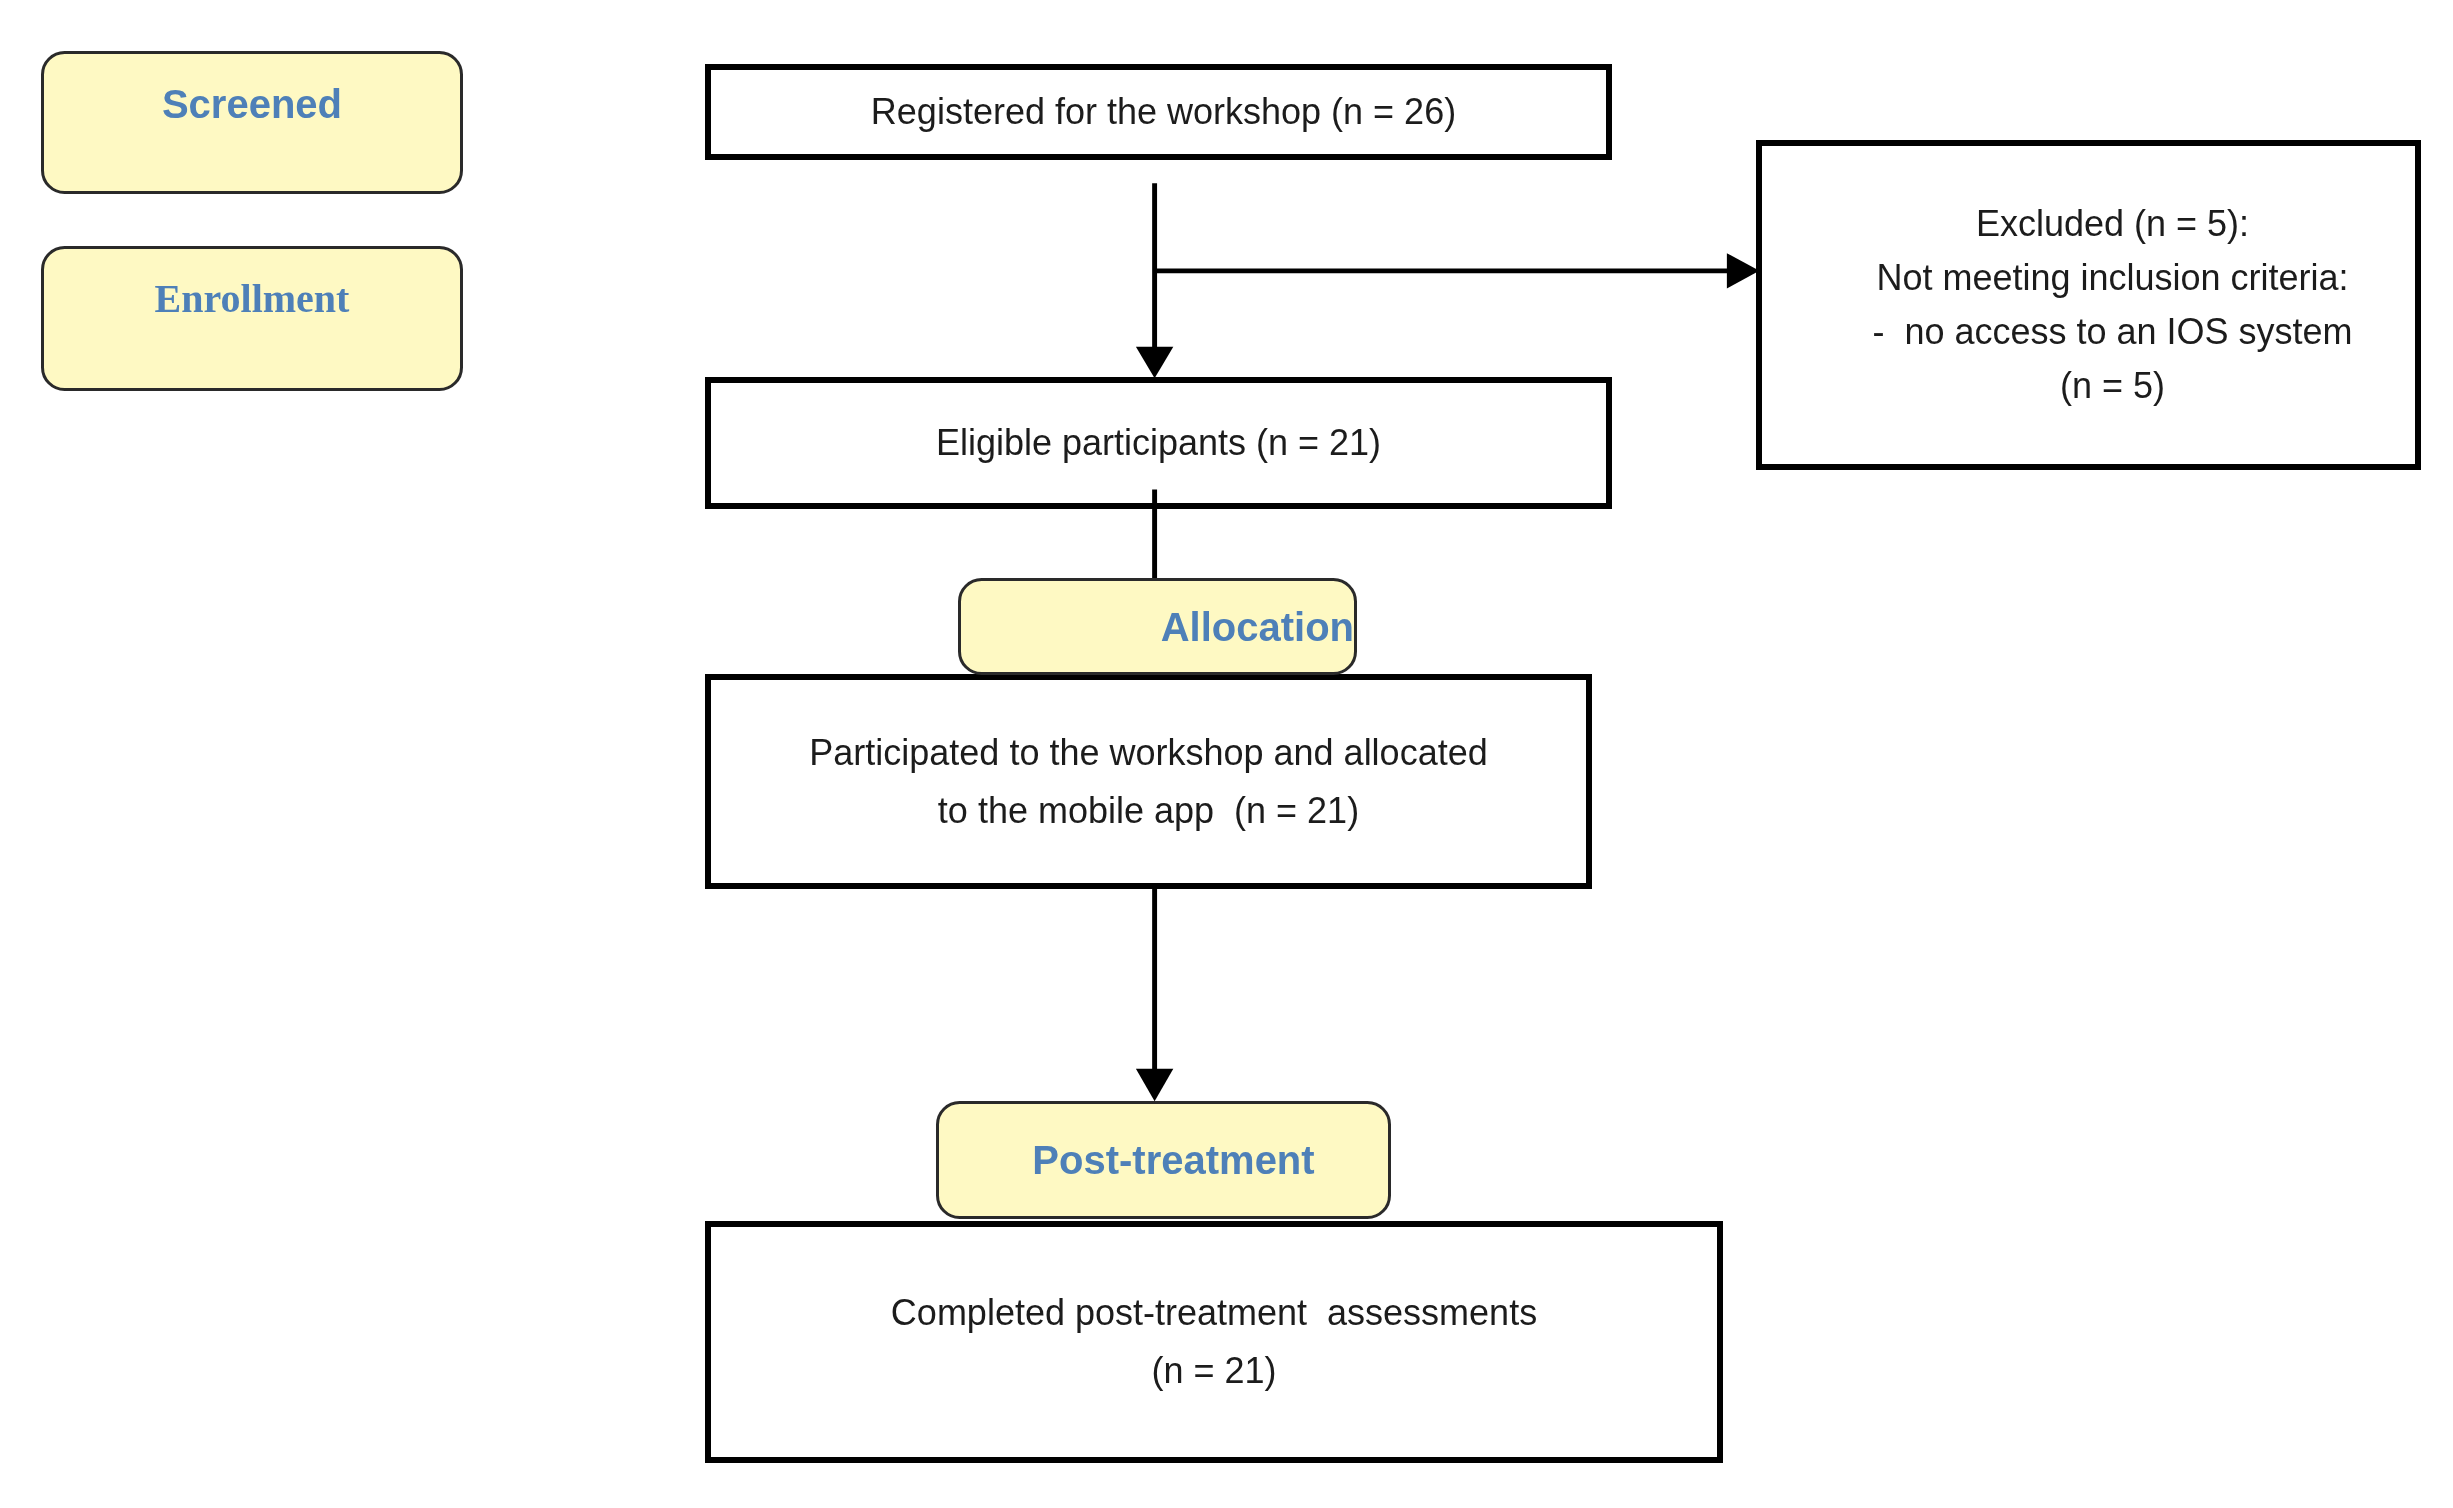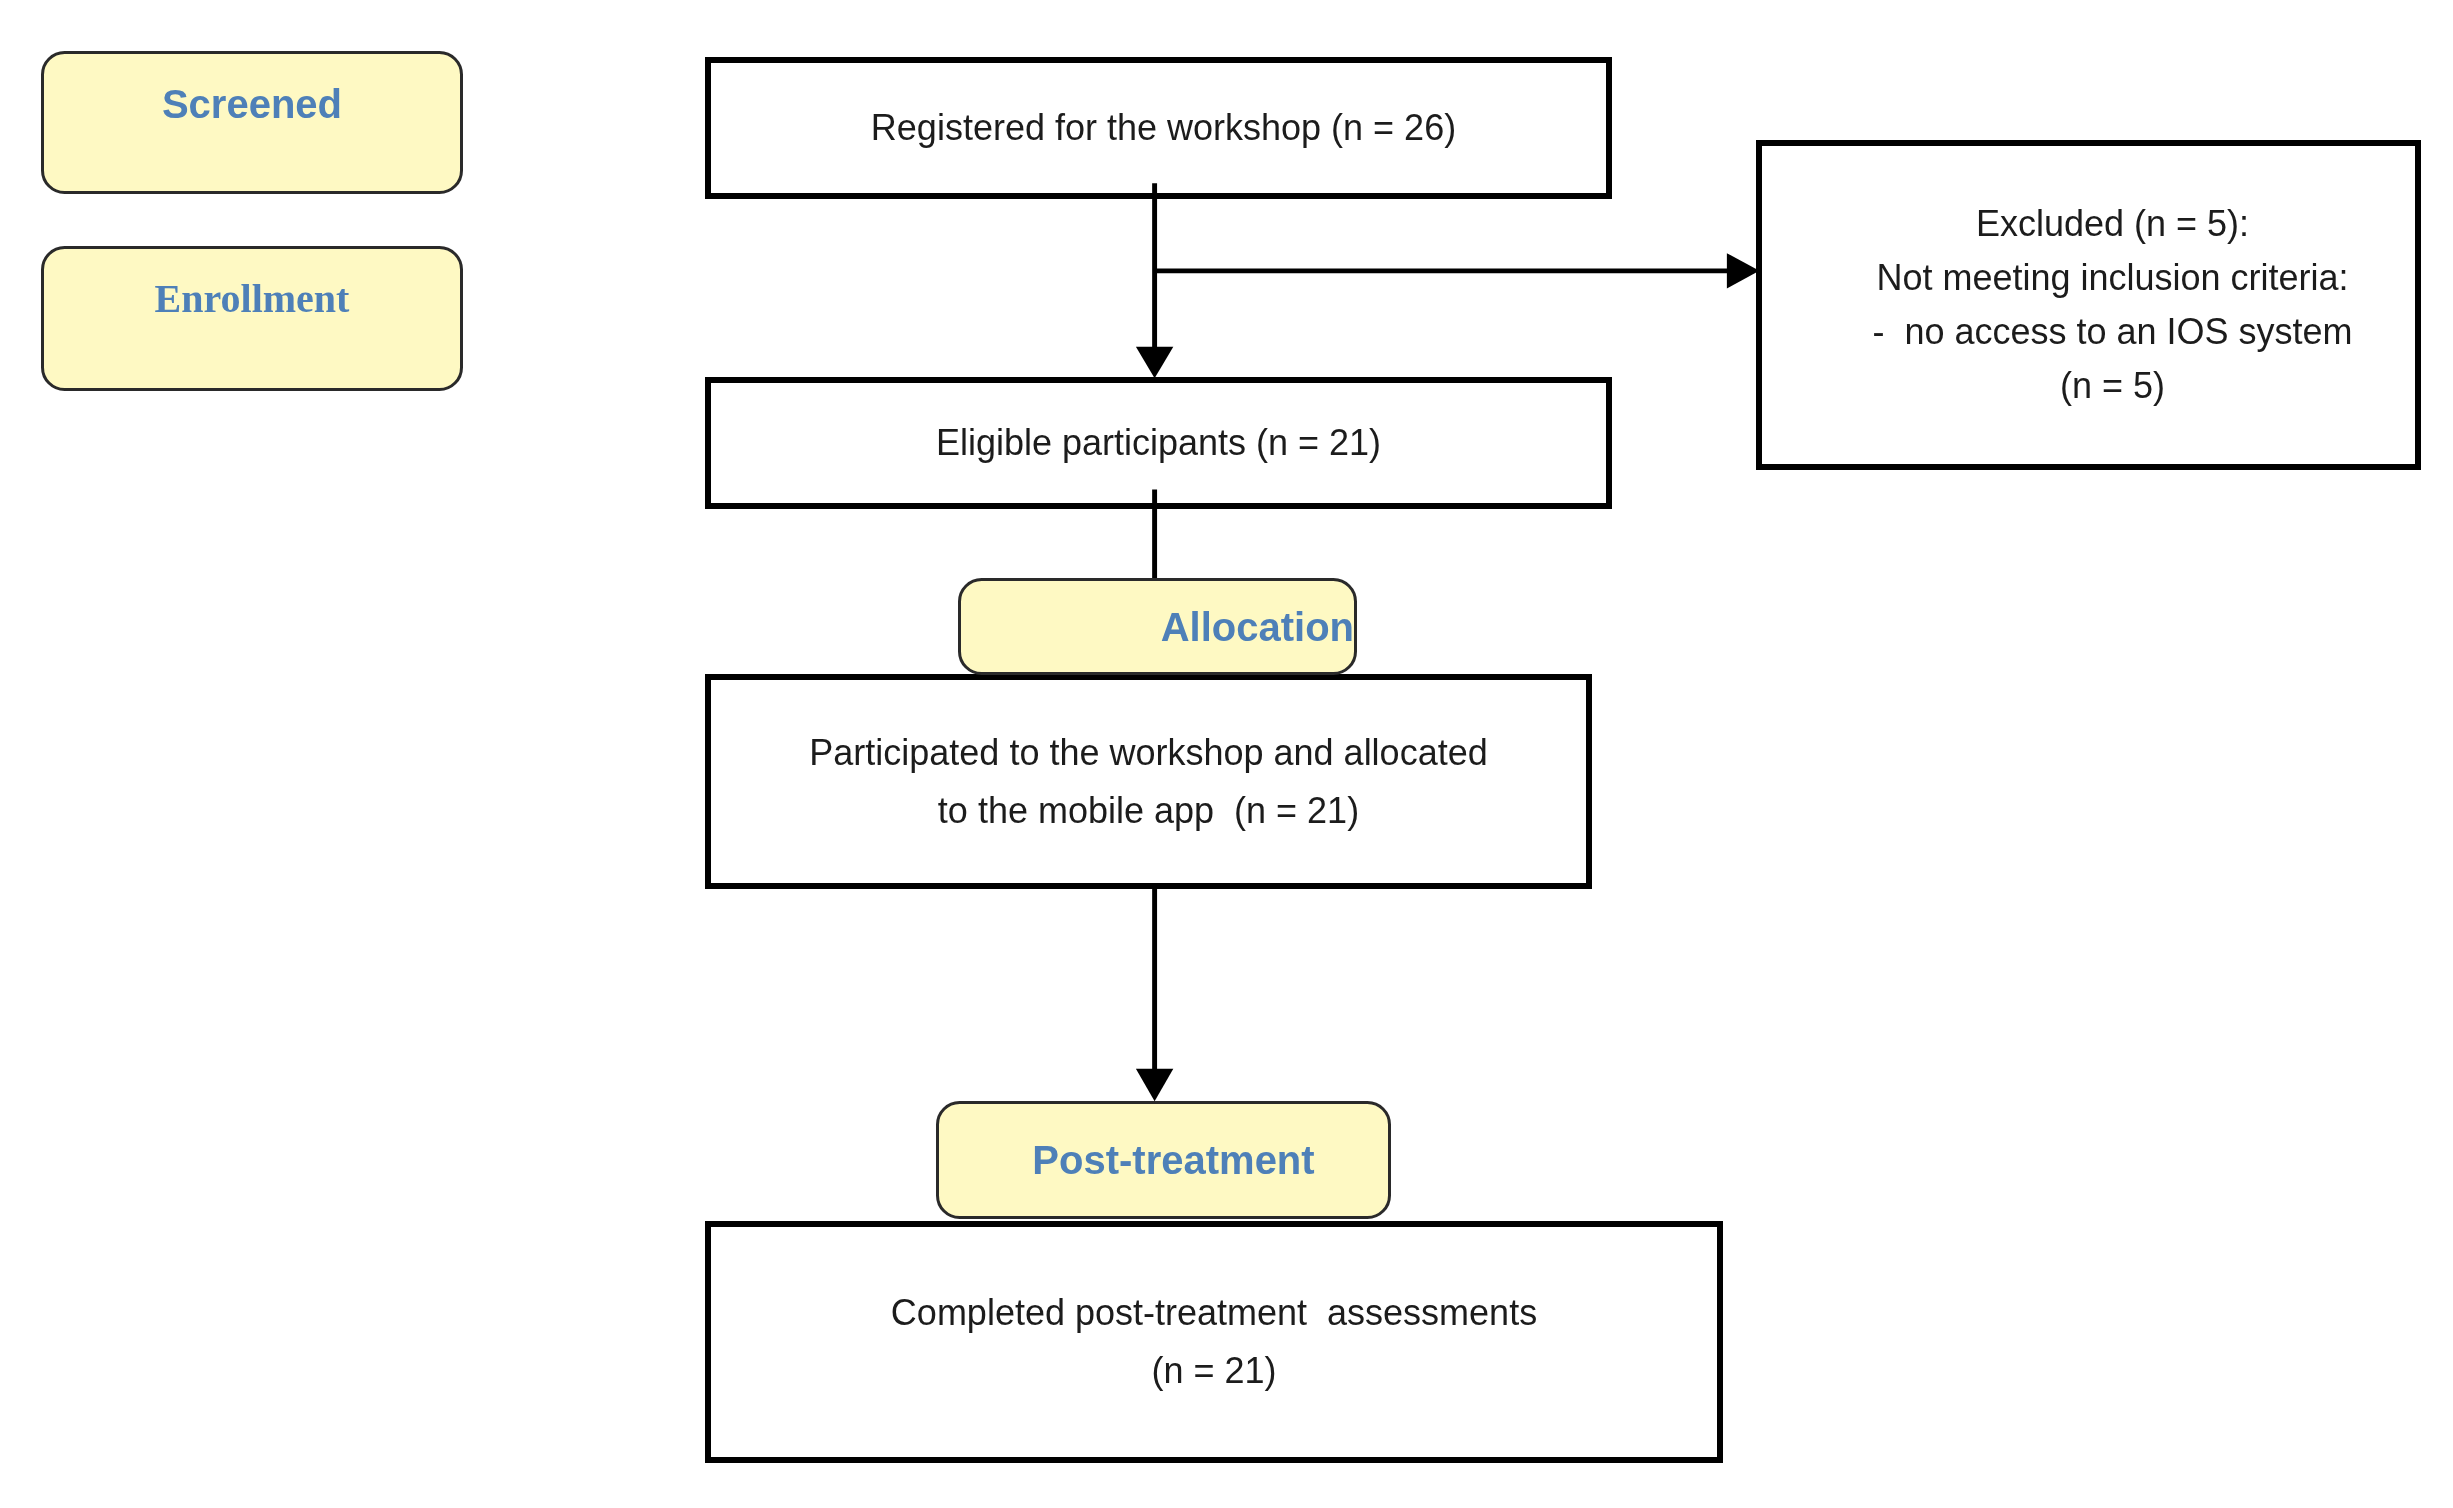--- a/index.html
+++ b/index.html
@@ -52,21 +52,21 @@
     z-index: 1;
   }
   .flow-box .box-text {
     display: block;
     text-align: center;
     font-size: 36px;
     color: #1c1c1c;
     line-height: 1.5;
     white-space: pre-wrap;
   }
-  .box-registered   { left: 705px;  top: 57px;   width: 907px; height: 142px; padding-left: 10px; }
+  .box-registered   { left: 705px;  top: 64px;   width: 907px; height: 96px; padding-left: 10px; }
   .box-excluded     { left: 1756px; top: 140px;  width: 665px; height: 330px; padding-left: 48px; }
   .box-eligible     { left: 705px;  top: 377px;  width: 907px; height: 132px; }
   .box-participated { left: 705px;  top: 674px;  width: 887px; height: 215px; }
   .box-completed    { left: 705px;  top: 1221px; width: 1018px; height: 242px; }
   .box-participated .box-text,
   .box-completed .box-text { line-height: 1.6; }
 
   
   svg.connectors {
     position: absolute;

